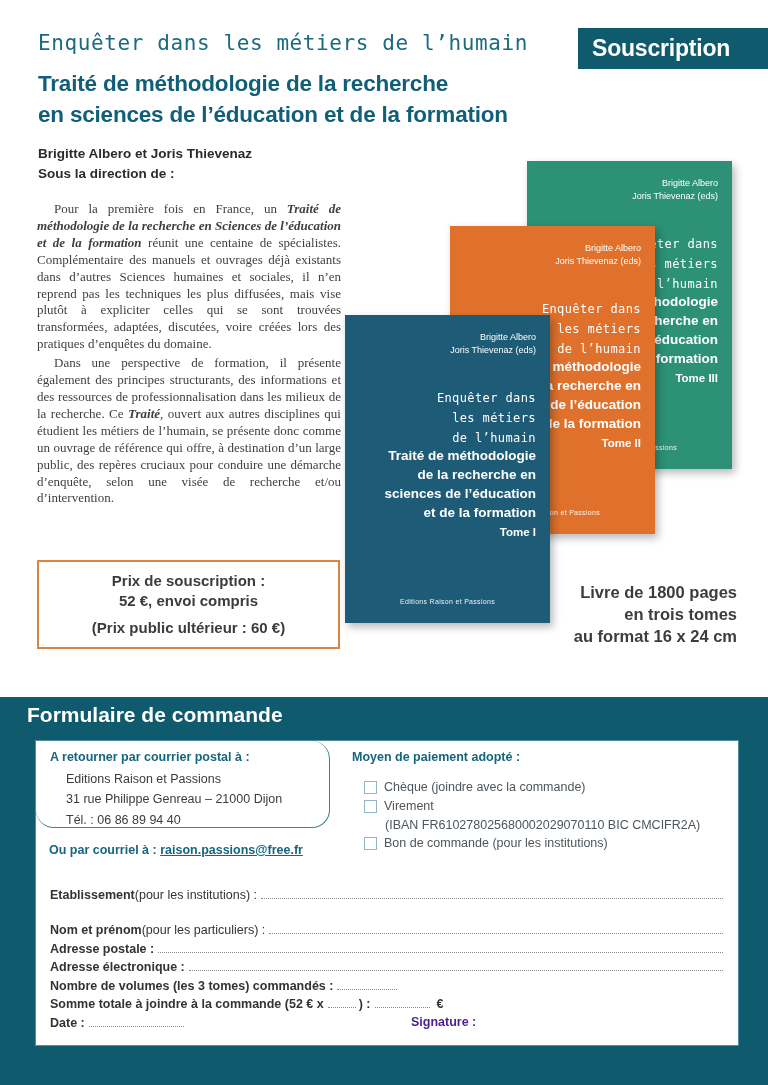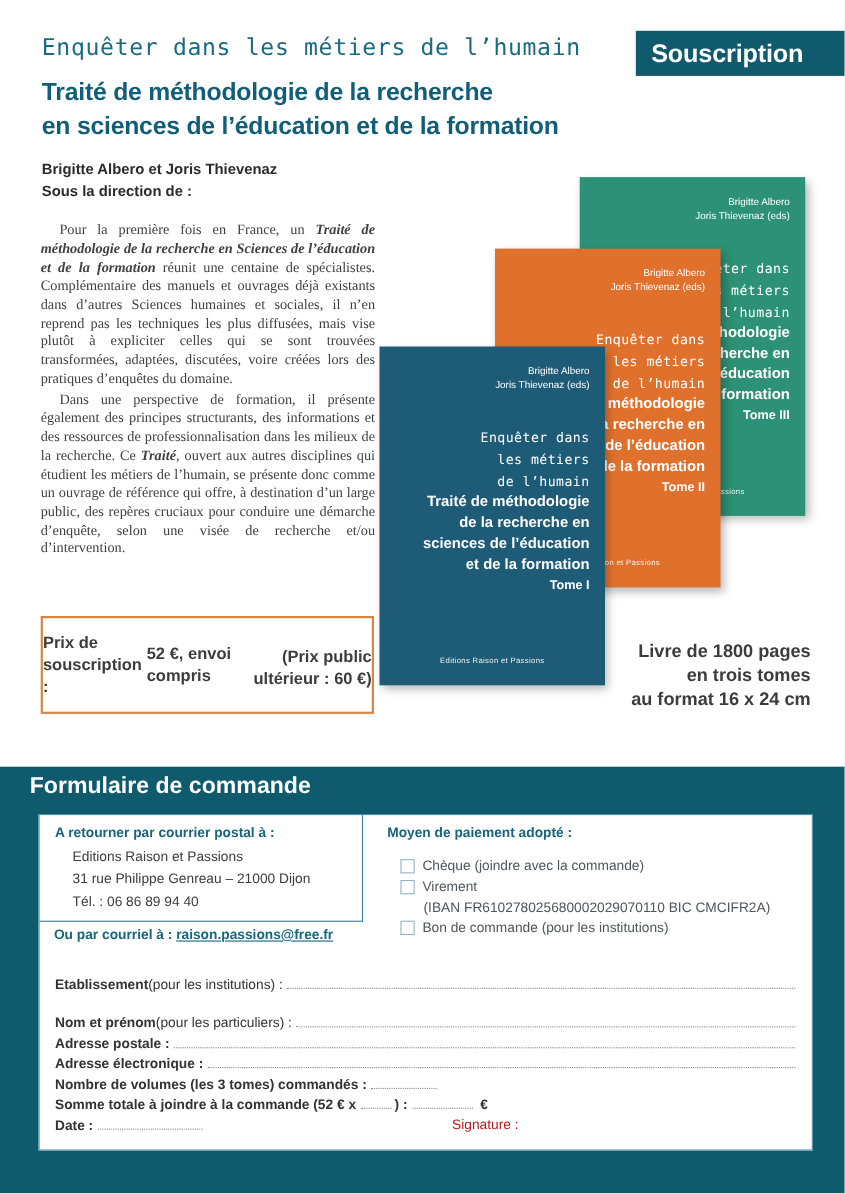--- a/index.html
+++ b/index.html
@@ -36,21 +36,21 @@
     color:#3f3f3f; text-align:justify;
   }
   .intro p { text-indent:17px; }
   .intro p + p { margin-top:2px; }
   .bi { font-weight:bold; font-style:italic; }
   .it { font-style:italic; }
 
   
   .price-box {
     position:absolute; left:37px; top:560px; width:303px; height:89px;
-    border:2px solid #d98440; display:flex; flex-direction:row;
+    border:2px solid #d98440; display:flex; flex-direction:column;
     justify-content:center; align-items:center;
     font-size:15px; line-height:20px; font-weight:bold; color:#3c3c3c;
   }
   .price-box .l3 { margin-top:7px;text-align:right; }
 
   
   .book {
     position:absolute; width:205px; height:308px; color:#fff;
     box-shadow:3px 4px 8px rgba(0,0,0,.28);
   }
@@ -86,22 +86,22 @@
   
   .order-band { position:absolute; left:0; top:697px; width:768px; height:388px;
     background:#105a6e;padding-left:10px; }
   .form-title { position:absolute; left:27px; top:6px; color:#fff;
     font-size:21px; font-weight:bold; }
   .form-box {
     position:absolute; left:35px; top:43px; width:704px; height:306px;
     background:#fff; border:1px solid #4f8da2; font-size:12.5px;
   }
   .mail-box {
-    position:absolute; left:0; top:0; width:294px; height:97px;
-    border-right:1px solid #3a809a; border-bottom:1px solid #3a809a;
+    position:absolute; left:0; top:0; width:294px; height:87px;
+    border-right:1px solid #3a809a; border-bottom:1px solid #3a809a;border-radius:18px;
   }
   .mail-heading { position:absolute; left:14px; top:9px; color:#16657e; font-weight:bold; }
   .mail-line { position:absolute; left:30px; color:#3c3c3c; }
   .ml1 { top:31px; } .ml2 { top:51px; } .ml3 { top:72px; }
   .mail-email { position:absolute; left:13px; top:102px; color:#16657e; font-weight:bold; }
   .mail-link { color:#16657e; text-decoration:underline; cursor:pointer; }
 
   .pay-heading { position:absolute; left:316px; top:9px; color:#16657e; font-weight:bold; }
   .pay-row { position:absolute; left:328px; display:flex; align-items:center; color:#4d565c; }
   .pr1 { top:39px; } .pr2 { top:58px; } .pr3 { top:95px; }
@@ -117,21 +117,21 @@
   }
   .fr1 { top:146px; } .fr2 { top:181px; } .fr3 { top:200px; }
   .fr4 { top:218px; } .fr5 { top:237px; } .fr6 { top:255px; } .fr7 { top:274px; }
   .lbl-b { font-weight:bold; }
   .lbl-r { font-weight:normal; }
   .dots { flex:1 1 auto; border-bottom:1.5px dotted #8a8a8a;
     margin:0 3px 3px 4px; height:12px; min-width:20px; cursor:text; }
   .dots-fixed { flex:0 0 auto; }
   .w28 { width:28px; } .w55 { width:55px; } .w60 { width:60px; } .w95 { width:95px; }
   .euro { margin-left:4px; font-weight:bold; }
-  .signature { position:absolute; left:361px; font-weight:normal; color:#b91c1c; }
+  .signature { position:absolute; left:361px; font-weight:bold; color:#4c1d95; }
 </style>
 </head>
 <body>
 
 <div id="page">
 
   <div class="series-heading">Enquêter dans les métiers de l’humain</div>
   <div class="badge">Souscription</div>
   <div class="main-title">
     <div>Traité de méthodologie de la recherche</div>

